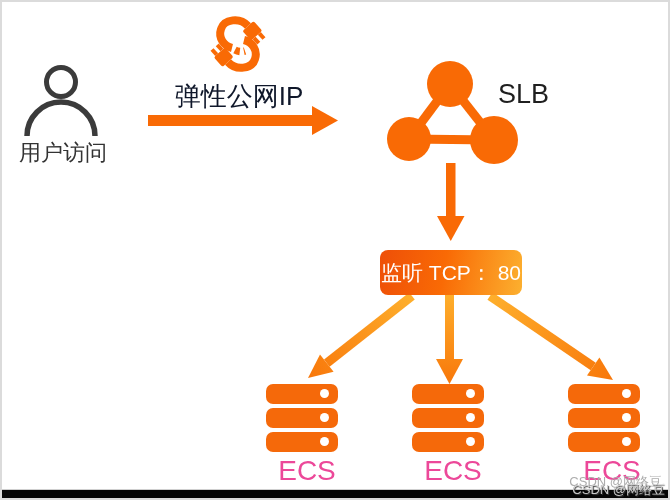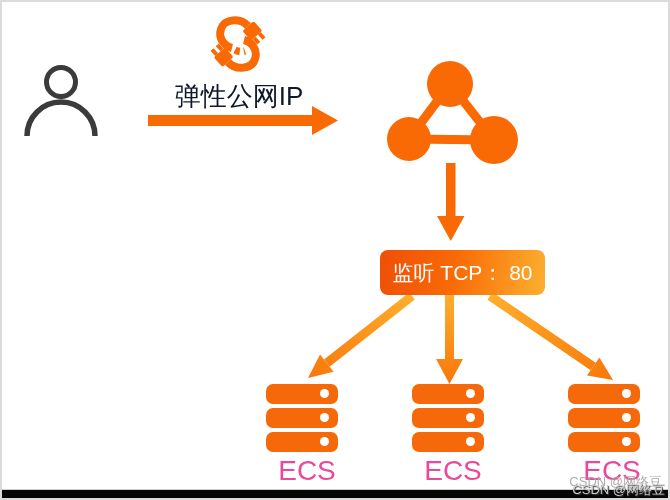--- a/index.html
+++ b/index.html
@@ -7,21 +7,21 @@
     position:relative;width:670px;height:500px;box-sizing:border-box;
     background:#ffffff;border:2px solid #DBDBDB;overflow:hidden;
     font-family:"Liberation Sans", sans-serif;
   }
   .abs{position:absolute;}
   .label{color:#2b2b2b;text-align:center;white-space:nowrap;}
   .user-label{left:0px;top:136px;width:122px;font-size:22px;color:#333;}
   .eip-label{left:168px;top:77px;width:138px;font-size:26px;color:#0f172a;}
   .slb-label{left:496px;top:77px;font-size:27px;color:#1f1f1f;}
   .listener-box{
-    left:378px;top:248px;width:165px;height:45px;border-radius:8px;
+    left:378px;top:248px;width:142px;height:45px;border-radius:8px;
     background:linear-gradient(100deg,#EE4F08 0%,#F96A05 45%,#FCB02F 100%);
     display:flex;align-items:center;justify-content:center;z-index:3;
   }
   .listener-text{color:#ffffff;font-size:21px;white-space:nowrap;}
   .server{width:72px;height:68px;display:flex;flex-direction:column;justify-content:space-between;z-index:2;}
   .bar{height:20px;border-radius:7px;background:#F5690A;position:relative;}
   .led{position:absolute;right:9px;top:5px;width:9px;height:9px;border-radius:50%;background:#ffffff;}
   .ecs-label{top:453px;width:90px;font-size:28px;font-weight:500;color:#ec4899;}
   .black-bar{left:0;right:0;top:487px;height:11px;background:#060606;z-index:4;border-top:1px solid #cfcfcf;}
   .wm1{right:6px;top:471px;font-size:13px;color:#ADADAD;z-index:3;white-space:nowrap;}
@@ -29,20 +29,21 @@
 </style>
 </head>
 <body>
 
 <div class="stage">
 
   <svg class="abs" style="left:22px;top:58px;" width="76" height="78" viewBox="0 0 76 78">
     <circle cx="37" cy="22" r="14.5" fill="none" stroke="#3B3B3B" stroke-width="5"></circle>
     <path d="M3 76 A 34 34 0 0 1 71 76" fill="none" stroke="#3B3B3B" stroke-width="5.5"></path>
   </svg>
+  <div class="abs label user-label">用户访问</div>
 
   <svg class="abs" style="left:200px;top:13px;" width="72" height="58" viewBox="0 0 72 58">
     <g stroke="#F96A05" fill="none">
       <path d="M46 11 C38 2, 22 4, 19 14 C16 23, 22 31, 30 33" stroke-width="8"></path>
       <path d="M33 35 C36 36.5, 40 37, 43 36" stroke-width="7.5" stroke-dasharray="5 4"></path>
       <path d="M26 47 C34 56, 50 54, 53 44 C56 35, 50 27, 42 25" stroke-width="8"></path>
     </g>
     <g transform="translate(46,11) rotate(48)" fill="#F96A05">
       <rect x="0" y="-7.5" width="13" height="15" rx="2"></rect>
       <rect x="13" y="-5.5" width="7" height="4"></rect>
@@ -64,20 +65,21 @@
   <svg class="abs" style="left:381px;top:57px;" width="138" height="108" viewBox="0 0 138 108">
     <g stroke="#F96A05" stroke-width="9">
       <line x1="67" y1="25" x2="26" y2="80"></line>
       <line x1="67" y1="25" x2="111" y2="81"></line>
       <line x1="26" y1="80" x2="111" y2="81"></line>
     </g>
     <circle cx="67" cy="25" r="23" fill="#F96A05"></circle>
     <circle cx="26" cy="80" r="22" fill="#F96A05"></circle>
     <circle cx="111" cy="81" r="24" fill="#F96A05"></circle>
   </svg>
+  <div class="abs label slb-label">SLB</div>
 
   <svg class="abs" style="left:431px;top:161px;" width="35" height="79" viewBox="0 0 35 79">
     <rect x="13" y="0" width="9.5" height="56" fill="#F96A05"></rect>
     <polygon points="4,53 31.5,53 17.75,78" fill="#F96A05"></polygon>
   </svg>
 
   <svg class="abs" style="left:280px;top:292px;" width="352" height="94" viewBox="0 0 352 94">
     <defs>
       <linearGradient id="g1" gradientUnits="userSpaceOnUse" x1="130" y1="2" x2="26" y2="84">
         <stop offset="0" stop-color="#FEAF2C"></stop>

